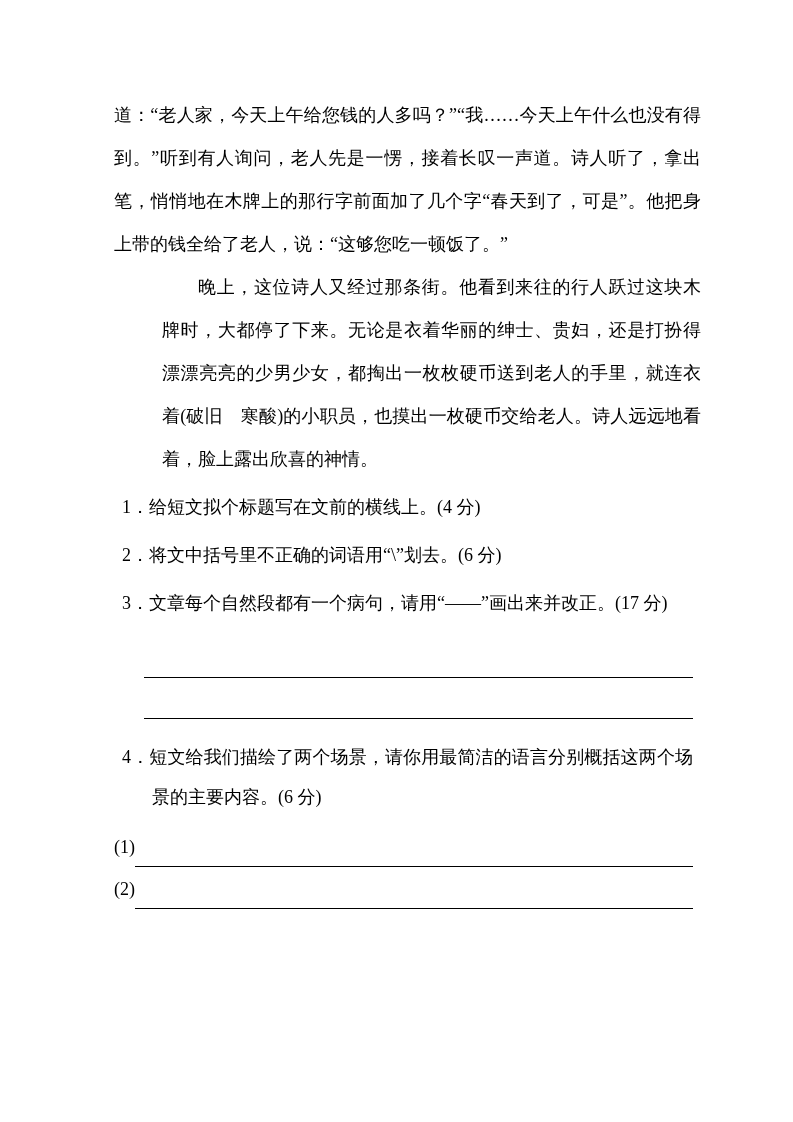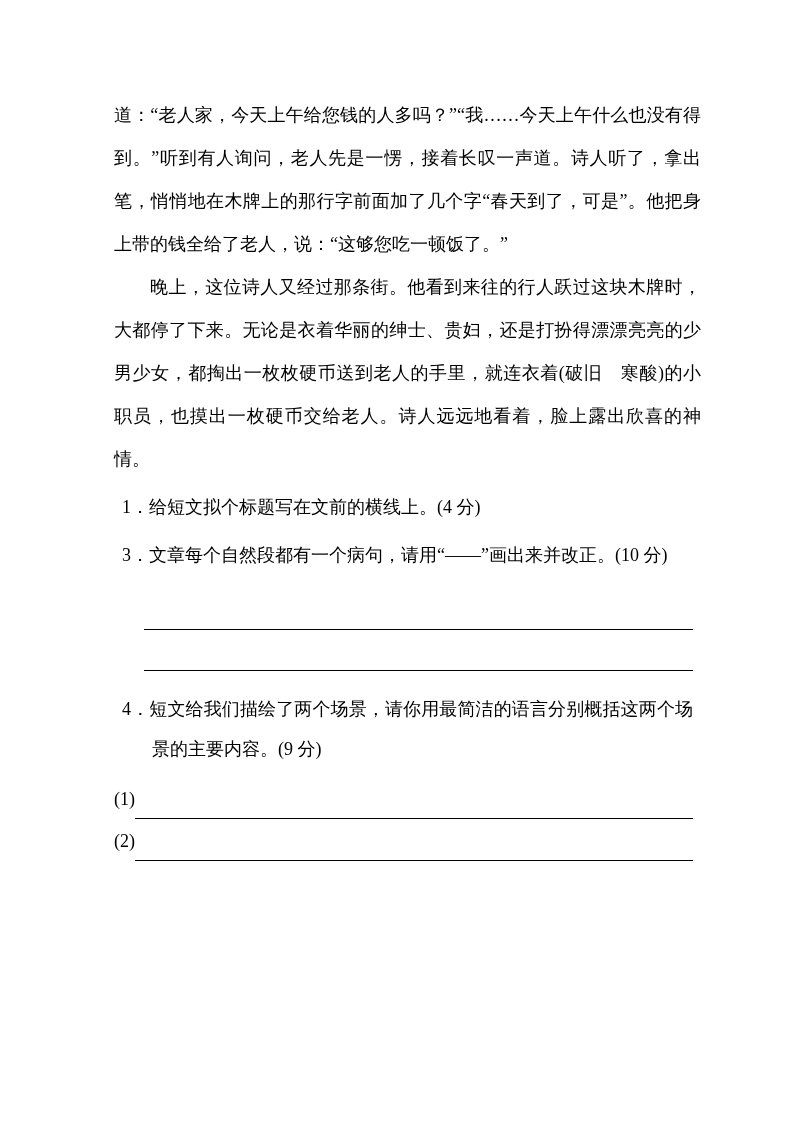--- a/index.html
+++ b/index.html
@@ -19,20 +19,21 @@
     color: #000000;
     overflow: hidden;
   }
   .passage-para {
     line-height: 43px;
     text-align: justify;
     margin: 0;
   }
   .passage-para.first-line-indent {
     text-indent: 2em;
+    margin-left: 48px;
   }
   .question {
     line-height: 40px;
     text-align: justify;
     margin: 8px;
     margin-top: 6px;
     padding-left: 30px;
     text-indent: -30px;
   }
   .question .qnum {
@@ -67,29 +68,30 @@
 <body>
 
 <div class="page">
 
   <p class="passage-para">道：“老人家，今天上午给您钱的人多吗？”“我……今天上午什么也没有得到。”听到有人询问，老人先是一愣，接着长叹一声道。诗人听了，拿出笔，悄悄地在木牌上的那行字前面加了几个字“春天到了，可是”。他把身上带的钱全给了老人，说：“这够您吃一顿饭了。”</p>
 
   <p class="passage-para first-line-indent">晚上，这位诗人又经过那条街。他看到来往的行人跃过这块木牌时，大都停了下来。无论是衣着华丽的绅士、贵妇，还是打扮得漂漂亮亮的少男少女，都掏出一枚枚硬币送到老人的手里，就连衣着(破旧　寒酸)的小职员，也摸出一枚硬币交给老人。诗人远远地看着，脸上露出欣喜的神情。</p>
 
   <p class="question"><span class="qnum">1．</span><span>给短文拟个标题写在文前的横线上。(4 分)</span></p>
 
+  <p class="question"><span class="qnum">2．</span><span>将文中括号里不正确的词语用“\”划去。(6 分)</span></p>
 
-  <p class="question"><span class="qnum">3．</span><span>文章每个自然段都有一个病句，请用“——”画出来并改正。(10 分)</span></p>
+  <p class="question"><span class="qnum">3．</span><span>文章每个自然段都有一个病句，请用“——”画出来并改正。(17 分)</span></p>
 
   <div class="answer-lines">
     <div class="answer-line"></div>
     <div class="answer-line"></div>
   </div>
 
-  <p class="question" style="margin-top:18px;"><span class="qnum">4．</span><span>短文给我们描绘了两个场景，请你用最简洁的语言分别概括这两个场景的主要内容。(9 分)</span></p>
+  <p class="question" style="margin-top:18px;"><span class="qnum">4．</span><span>短文给我们描绘了两个场景，请你用最简洁的语言分别概括这两个场景的主要内容。(6 分)</span></p>
 
   <div class="numbered-blank">
     <span class="blank-label">(1)</span>
     <span class="blank-line"></span>
   </div>
 
   <div class="numbered-blank">
     <span class="blank-label">(2)</span>
     <span class="blank-line"></span>
   </div>

